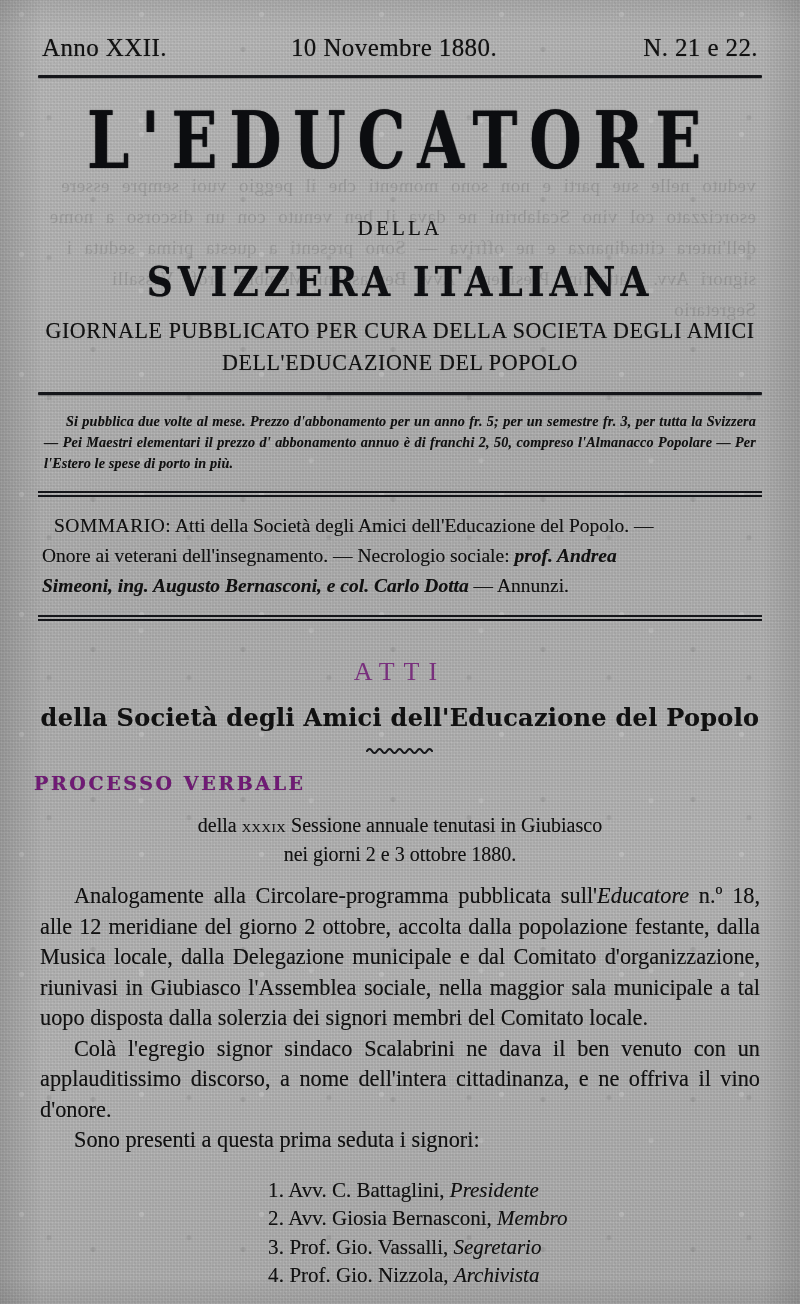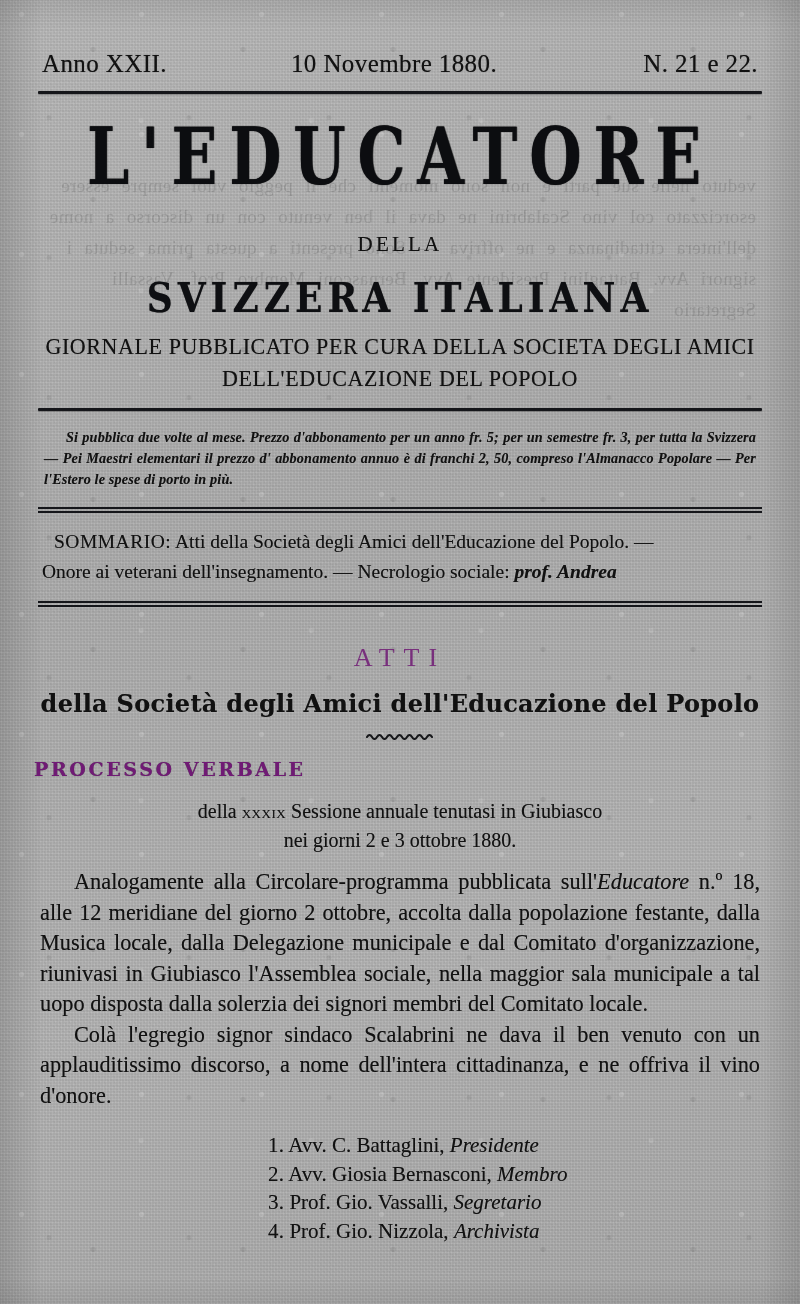--- a/index.html
+++ b/index.html
@@ -46,21 +46,21 @@
     filter:blur(.6px);
   }
   #content{position:absolute;inset:0;padding:0 34px;}
 
   
   .issueline{
     display:flex;align-items:baseline;justify-content:space-between;
     padding:34px 8px 0 8px;
     font-size:25px;letter-spacing:.4px;
   }
-  .issueline span{white-space:nowrap;text-shadow:0 0 .8px rgba(0,0,0,.5);margin-top:16px;}
+  .issueline span{white-space:nowrap;text-shadow:0 0 .8px rgba(0,0,0,.5);}
   .issue-anno{font-weight:400;}
   .issue-date{margin-left:-22px;}
   .issue-num{}
 
   .rule-thick{height:3px;background:#15161a;margin:13px 4px 0 4px;border-radius:1px;
               box-shadow:0 1px 1px rgba(0,0,0,.25);}
   .rule-double{margin:0 4px;}
   .rule-double .a{height:2px;background:#15161a;}
   .rule-double .gap{height:2px;}
   .rule-double .b{height:2px;background:#15161a;}
@@ -212,20 +212,21 @@
 
   <div class="rule-double" style="margin-top:17px;">
     <div class="a"></div>
     <div class="gap"></div>
     <div class="b"></div>
   </div>
 
   <div class="sommario">
     <span class="hang"><b>SOMMARIO:</b><span> Atti della Società degli Amici dell'Educazione del Popolo. —</span></span>
     <span class="hang"><span>Onore ai veterani dell'insegnamento. — Necrologio sociale: </span><i>prof. Andrea</i></span>
+    <span class="hang"><i>Simeoni, ing. Augusto Bernasconi, e col. Carlo Dotta</i><span> — Annunzi.</span></span>
   </div>
 
   <div class="rule-double" style="margin-top:14px;">
     <div class="a"></div>
     <div class="gap"></div>
     <div class="b"></div>
   </div>
 
   <div class="atti">ATTI</div>
   <div class="atti-sub">della Società degli Amici dell'Educazione del Popolo</div>
@@ -239,20 +240,21 @@
   <div class="processo">PROCESSO VERBALE</div>
 
   <div class="session">
     <div><span>della </span><span class="sc">xxxix</span><span> Sessione annuale tenutasi in Giubiasco</span></div>
     <div>nei giorni 2 e 3 ottobre 1880.</div>
   </div>
 
   <div class="body-text">
     <p><span>Analogamente alla Circolare-programma pubblicata sull'</span><i>Educatore</i><span> n.º 18, alle 12 meridiane del giorno 2 ottobre, accolta dalla popolazione festante, dalla Musica locale, dalla Delegazione municipale e dal Comitato d'organizzazione, riunivasi in Giubiasco l'Assemblea sociale, nella maggior sala municipale a tal uopo disposta dalla solerzia dei signori membri del Comitato locale.</span></p>
     <p>Colà l'egregio signor sindaco Scalabrini ne dava il ben venuto con un applauditissimo discorso, a nome dell'intera cittadinanza, e ne offriva il vino d'onore.</p>
+    <p>Sono presenti a questa prima seduta i signori:</p>
 
     <ul class="roster">
       <li><span class="num">1.</span> <span>Avv. C. Battaglini,</span> <span class="role">Presidente</span></li>
       <li><span class="num">2.</span> <span>Avv. Giosia Bernasconi,</span> <span class="role">Membro</span></li>
       <li><span class="num">3.</span> <span>Prof. Gio. Vassalli,</span> <span class="role">Segretario</span></li>
       <li><span class="num">4.</span> <span>Prof. Gio. Nizzola,</span> <span class="role">Archivista</span></li>
     </ul>
   </div>
 
 </div>

